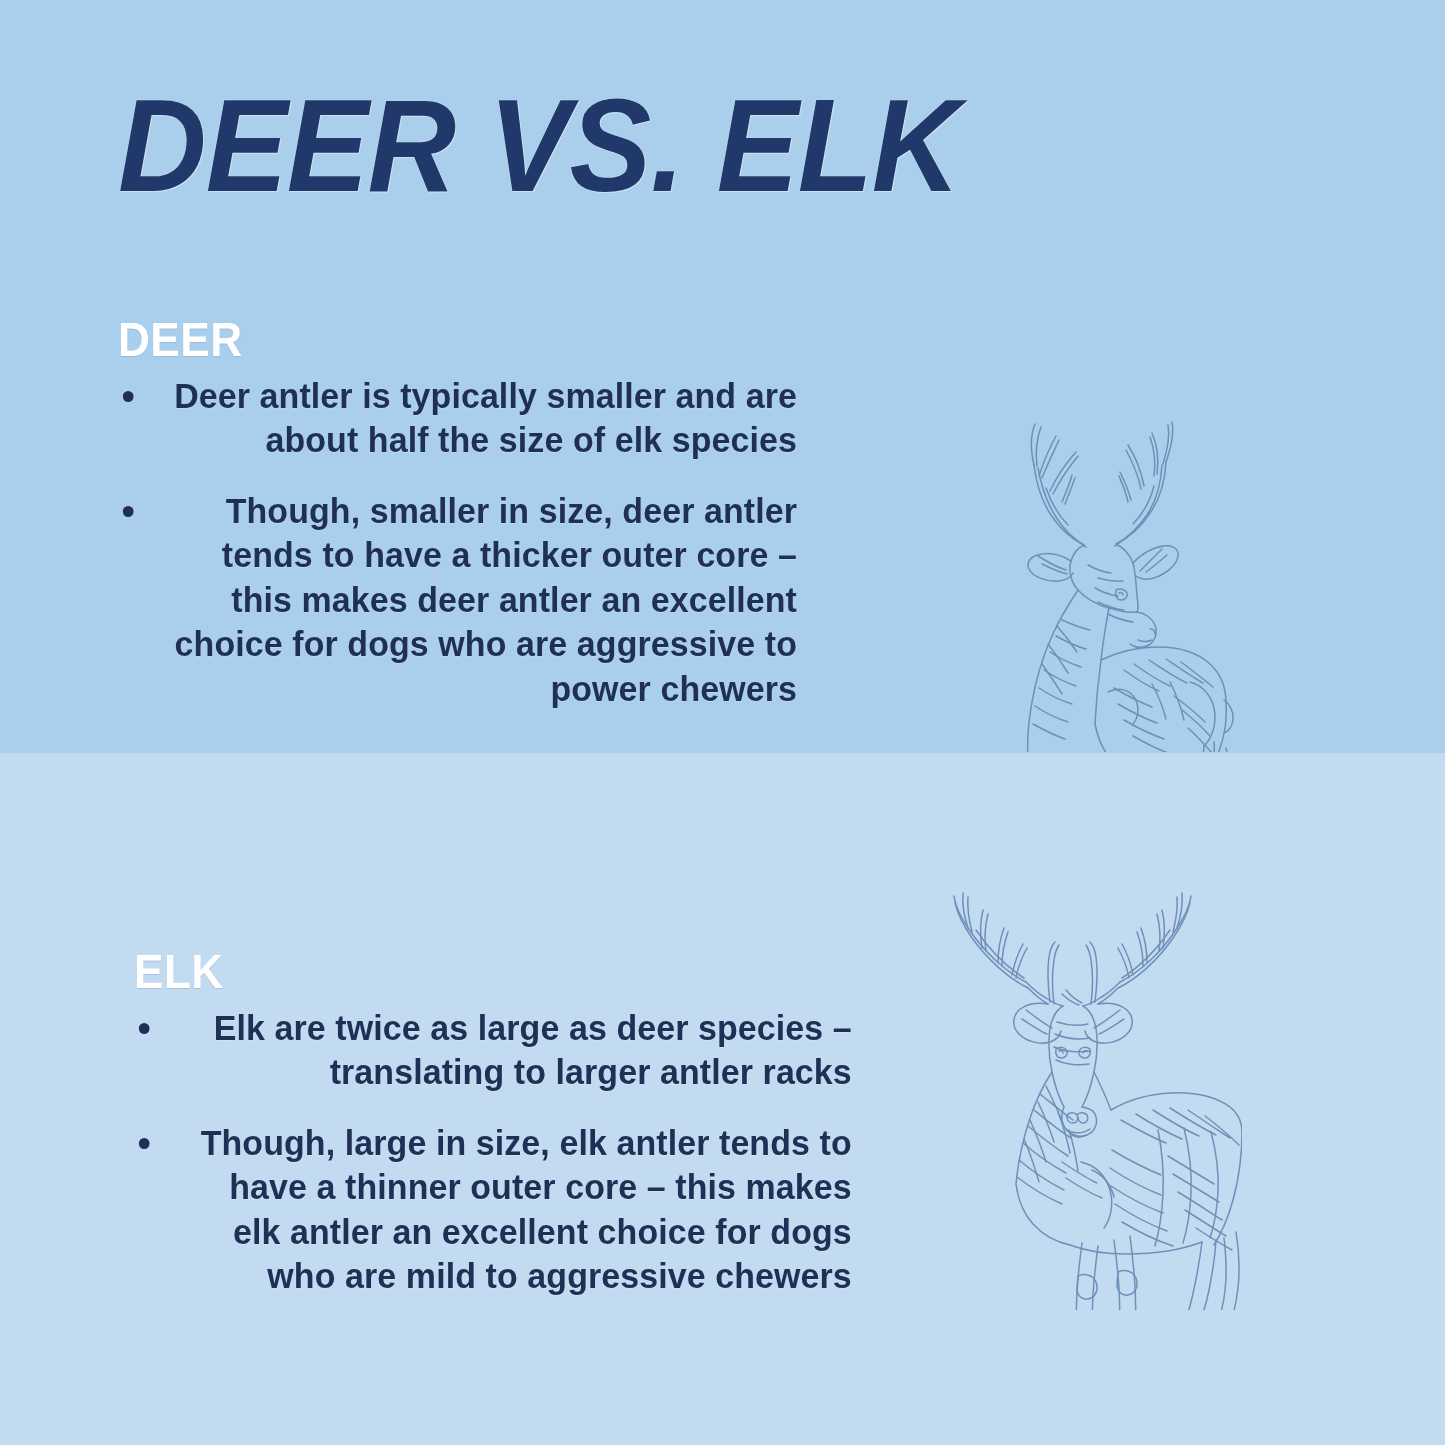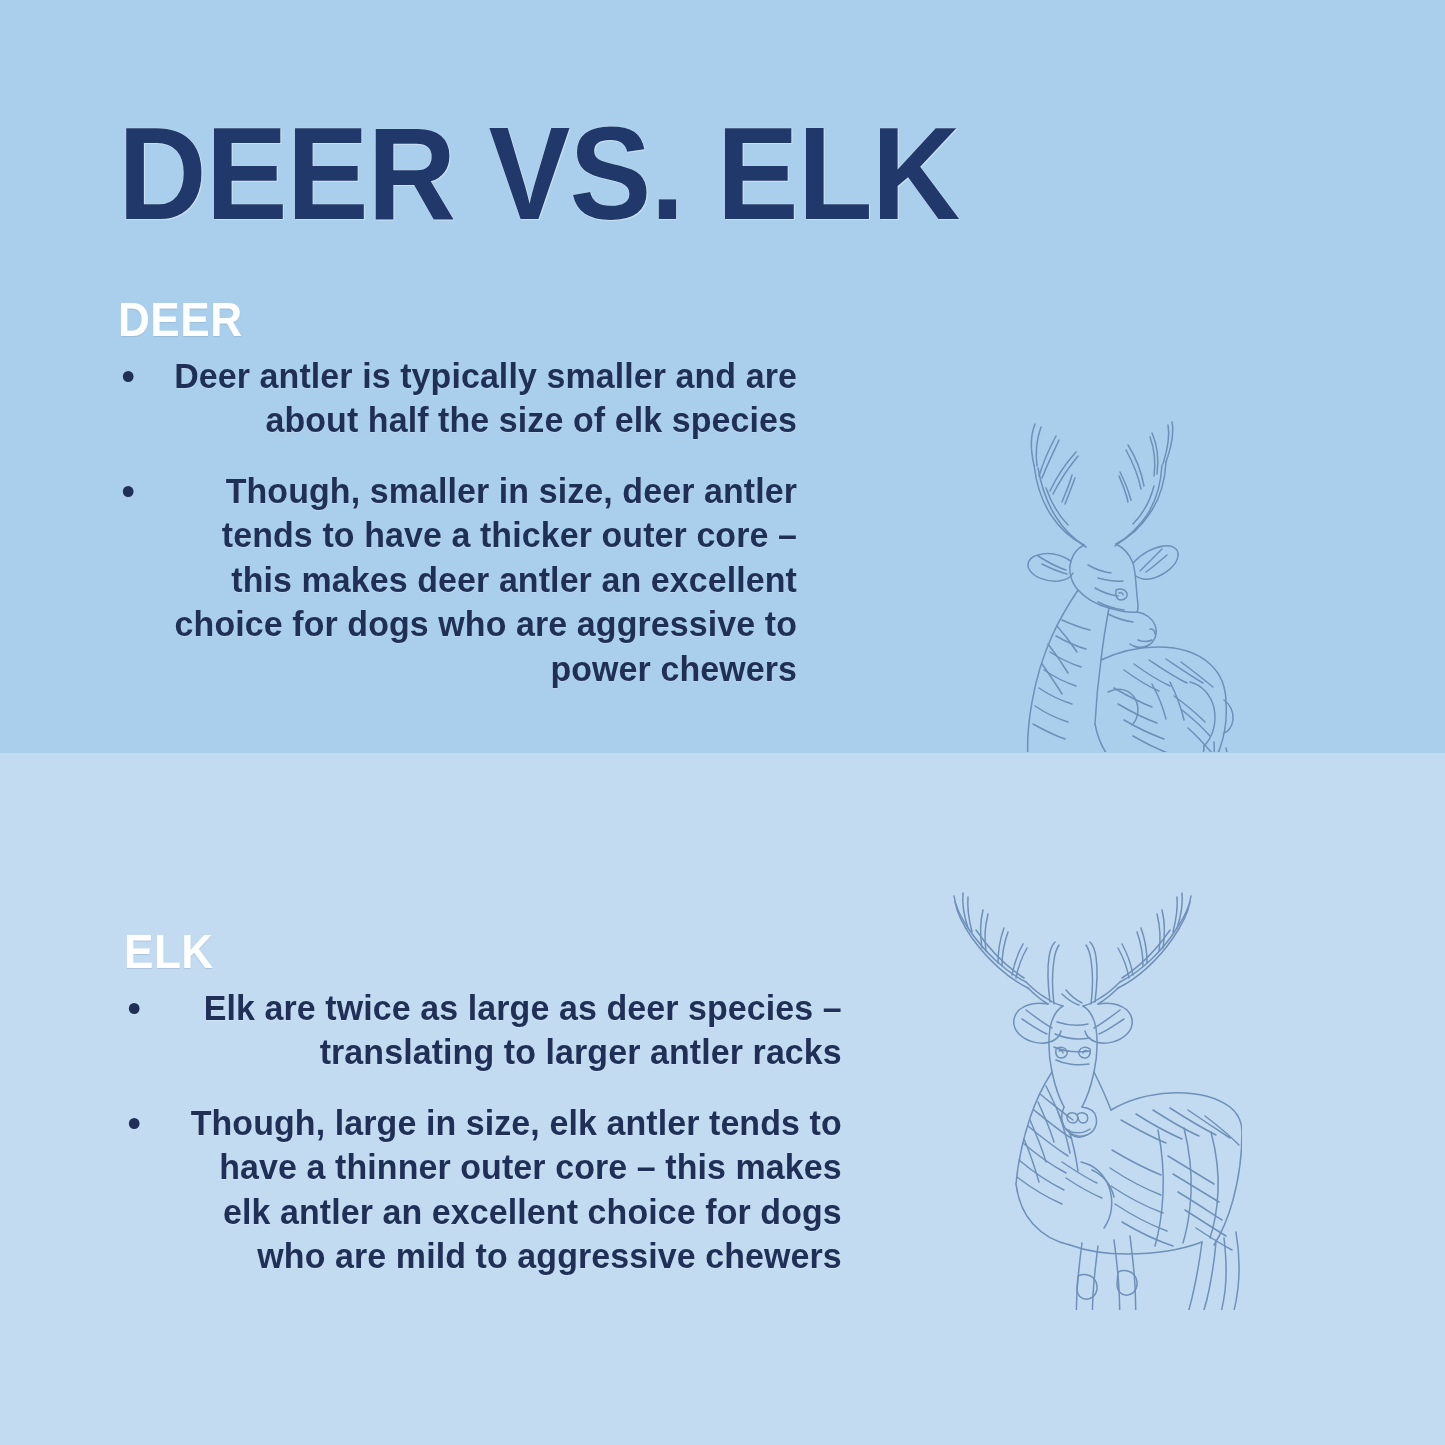--- a/index.html
+++ b/index.html
@@ -37,45 +37,47 @@
   #panel-elk {
     top: 753px;
     height: 692px;
     background: #c2dbf1;
   }
 
   
   #title-wrap {
     position: absolute;
     left: 118px;
-    top: 108px;
+    top: 80px;
     width: 1000px;
     height: 130px;
+    font-style: italic;
   }
   #main-title {
     margin: 0;
     font-family: "Liberation Sans Narrow", "Liberation Sans", sans-serif;
     font-size: 132px;
     line-height: 1.0;
     font-weight: 700;
     color: #21386a;
     letter-spacing: -1px;
     transform: scaleX(0.93);
     transform-origin: left top;
     text-shadow: 0 0 1px rgba(255,255,255,0.85),
                  1px 1px 0 rgba(255,255,255,0.35);
     white-space: nowrap;
   }
 
   
   .section-text {
     position: absolute;
+    margin-top: 20px;
   }
   #deer-text { left: 118px; top: 296px; width: 700px; }
-  #elk-text  { left: 124px; top: 928px; width: 740px; }
+  #elk-text  { left: 134px; top: 928px; width: 740px; }
 
   .section-heading {
     margin: 0 0 10px 0;
     font-family: "Liberation Sans Narrow", "Liberation Sans", sans-serif;
     font-size: 48px;
     line-height: 1.0;
     font-weight: 700;
     color: #ffffff;
     letter-spacing: 0.5px;
     transform: scaleX(0.92);

